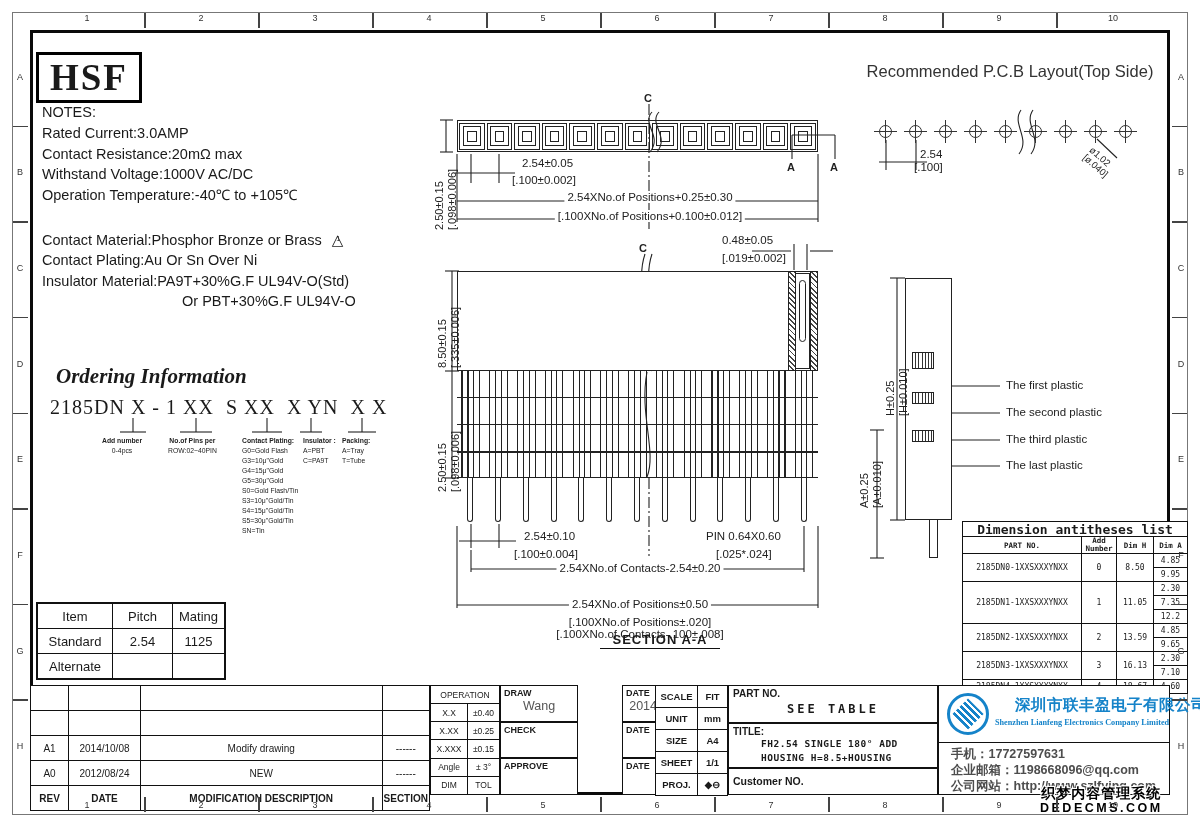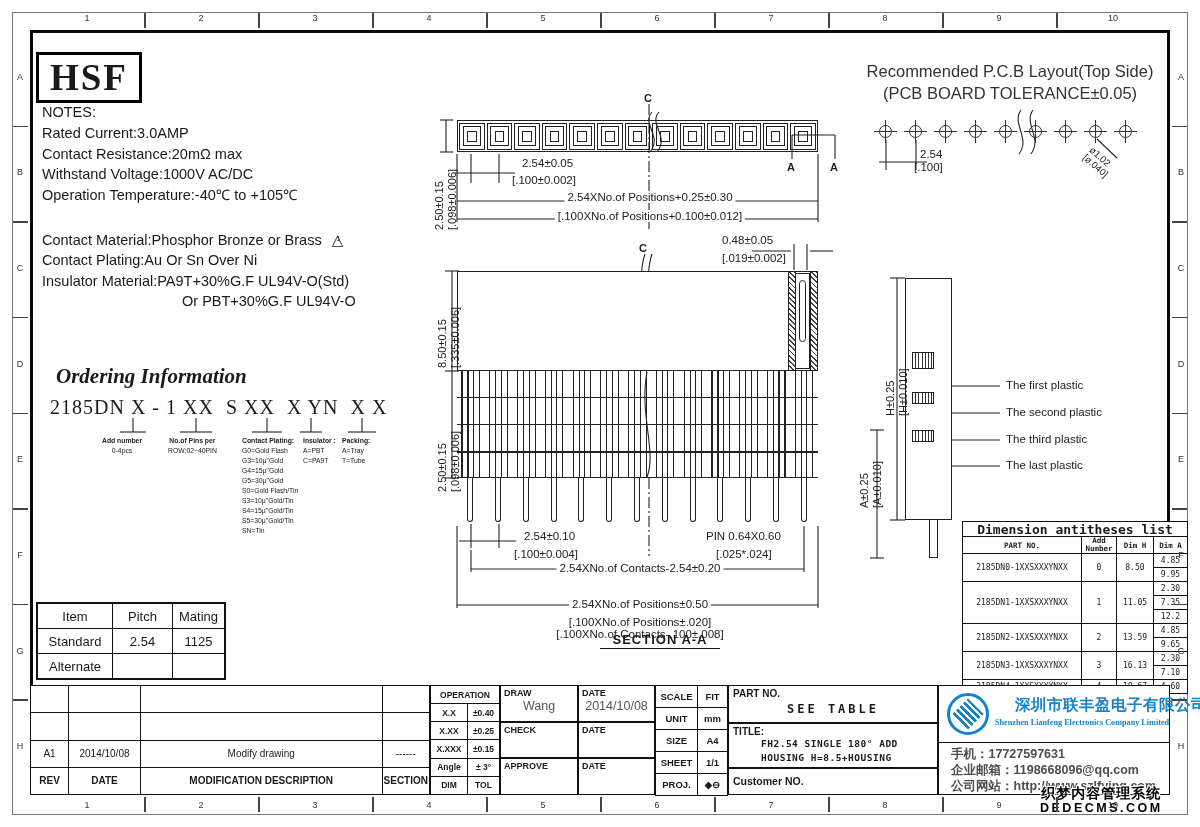--- a/index.html
+++ b/index.html
@@ -79,24 +79,24 @@
   #dim-table td{border:1px solid #111;font-size:8px;text-align:center;padding:0 1px;height:13px;line-height:9px;}
   #dim-table .tt{font-size:13px;font-weight:bold;height:14px;}
   #dim-table .hh{font-weight:bold;font-size:7.5px;}
 
   
   .tb{position:absolute;border:1.6px solid #111;box-sizing:border-box;background:#fff;}
   #rev-table{left:30px;top:685px;width:400px;height:110px;}
   #rev-table td{border:1.4px solid #111;height:22px;text-align:center;font-size:10px;}
   #rev-table tr:last-child td{font-weight:bold;}
   #tol-table{left:430px;top:685px;width:70px;height:110px;}
-  #tol-table td{border:1.2px solid #111;height:17px;text-align:center;font-size:8.5px;font-weight:bold;padding:0 1px;}
+  #tol-table td{border:1.2px solid #111;height:17px;text-align:center;font-size:8.5px;font-weight:normal;padding:0 1px;}
   #info-table{left:655px;top:685px;width:73px;height:110px;}
   #info-table td{border:1.4px solid #111;height:21px;text-align:center;font-size:9.5px;font-weight:bold;padding:0 1px;}
-  .app-row{position:absolute;display:flex;}
+  .app-row{position:absolute;display:flex;gap:44px;}
   .app-cell{position:relative;border:1.4px solid #111;box-sizing:border-box;background:#fff;}
   .app-label{position:absolute;left:3px;top:2px;font-size:9px;font-weight:bold;}
   .app-value{position:absolute;left:0;right:0;top:13px;text-align:center;font-size:12.5px;color:#555;}
   .pb-band{position:absolute;border:1.6px solid #111;box-sizing:border-box;background:#fff;}
   .pb-label{position:absolute;left:4px;top:2px;font-size:10px;font-weight:bold;}
   #see-table{position:absolute;left:0;right:0;top:16px;text-align:center;font-family:"DejaVu Sans Mono",monospace;
              font-size:12px;font-weight:bold;letter-spacing:3px;}
   .pb-title-line{position:absolute;left:32px;font-family:"DejaVu Sans Mono",monospace;font-size:9.5px;font-weight:bold;letter-spacing:0.5px;}
 
   
@@ -210,21 +210,20 @@
       <div>Operation Temperature:-40℃ to +105℃</div>
     </div>
   <div class="mat-line" style="left:42px;top:231px;">
     <span>Contact Material:Phosphor Bronze or Brass</span><span class="tri"><span>△</span><span class="tri-num">1</span></span>
   </div>
   <div class="mat-line" style="left:42px;top:252px;">Contact Plating:Au Or Sn Over Ni</div>
   <div class="mat-line" style="left:42px;top:273px;">Insulator Material:PA9T+30%G.F UL94V-O(Std)</div>
   <div class="mat-line" style="left:182px;top:293px;">Or PBT+30%G.F UL94V-O</div>
 
   <div class="pcb-title" style="left:855px;top:62px;width:310px;text-align:center;">Recommended P.C.B Layout(Top Side)</div>
-  <div class="pcb-title" style="left:855px;top:84px;width:310px;text-align:center;">(PCB BOARD TOLERANCE±0.05)</div>
   <div class="abs" style="left:879px;top:118px;width:262px;height:30px;" id="pcb-pads">
       <div class="pad" style="left: 0px;"></div>
       <div class="pad" style="left: 30px;"></div>
       <div class="pad" style="left: 60px;"></div>
       <div class="pad" style="left: 90px;"></div>
       <div class="pad" style="left: 120px;"></div>
       <div class="pad" style="left: 150px;"></div>
       <div class="pad" style="left: 180px;"></div>
       <div class="pad" style="left: 210px;"></div>
       <div class="pad" style="left: 240px;"></div>
@@ -447,20 +446,26 @@
     <tr>
           <td></td>
           <td></td>
           <td></td>
           <td></td>
         </tr>
     <tr>
           <td>A1</td>
           <td>2014/10/08</td>
           <td>Modify drawing</td>
+          <td>------</td>
+        </tr>
+    <tr>
+          <td>A0</td>
+          <td>2012/08/24</td>
+          <td>NEW</td>
           <td>------</td>
         </tr>
     <tr>
           <td>REV</td>
           <td>DATE</td>
           <td>MODIFICATION DESCRIPTION</td>
           <td>SECTION</td>
         </tr>
   </tbody>
     </table>

